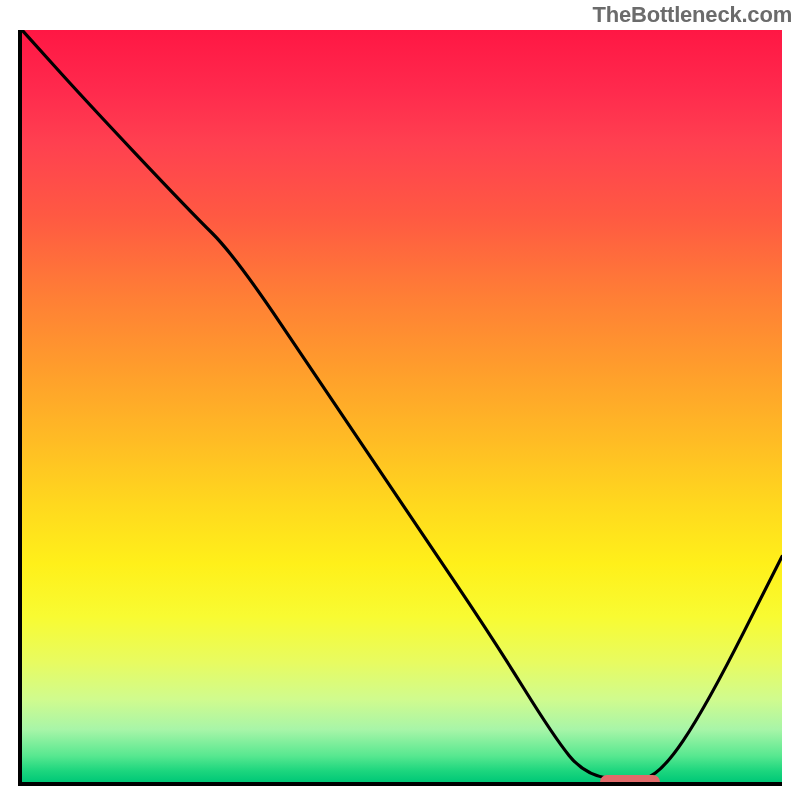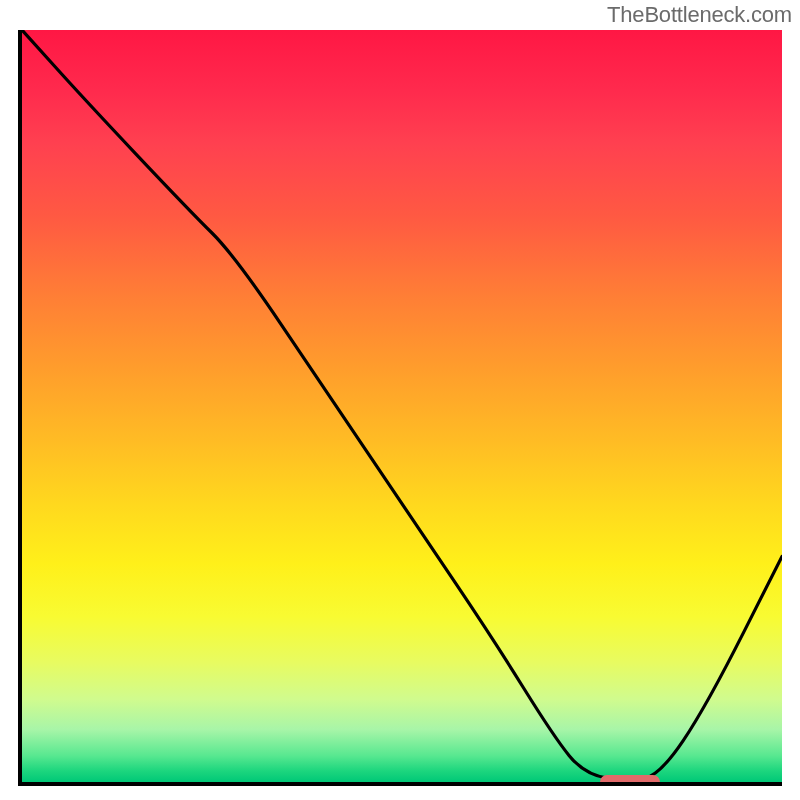--- a/index.html
+++ b/index.html
@@ -14,21 +14,21 @@
     position: relative;
     width: 800px;
     height: 800px;
     overflow: hidden;
   }
   .watermark {
     position: absolute;
     top: 2px;
     right: 8px;
     font-size: 22px;
-    font-weight: 400;
+    font-weight: 700;
     color: #6b6b6b;
     letter-spacing: -0.2px;
   }
   .plot {
     position: absolute;
     left: 18px;
     top: 30px;
     width: 764px;
     height: 756px;
     border-left: 4px solid #000;

